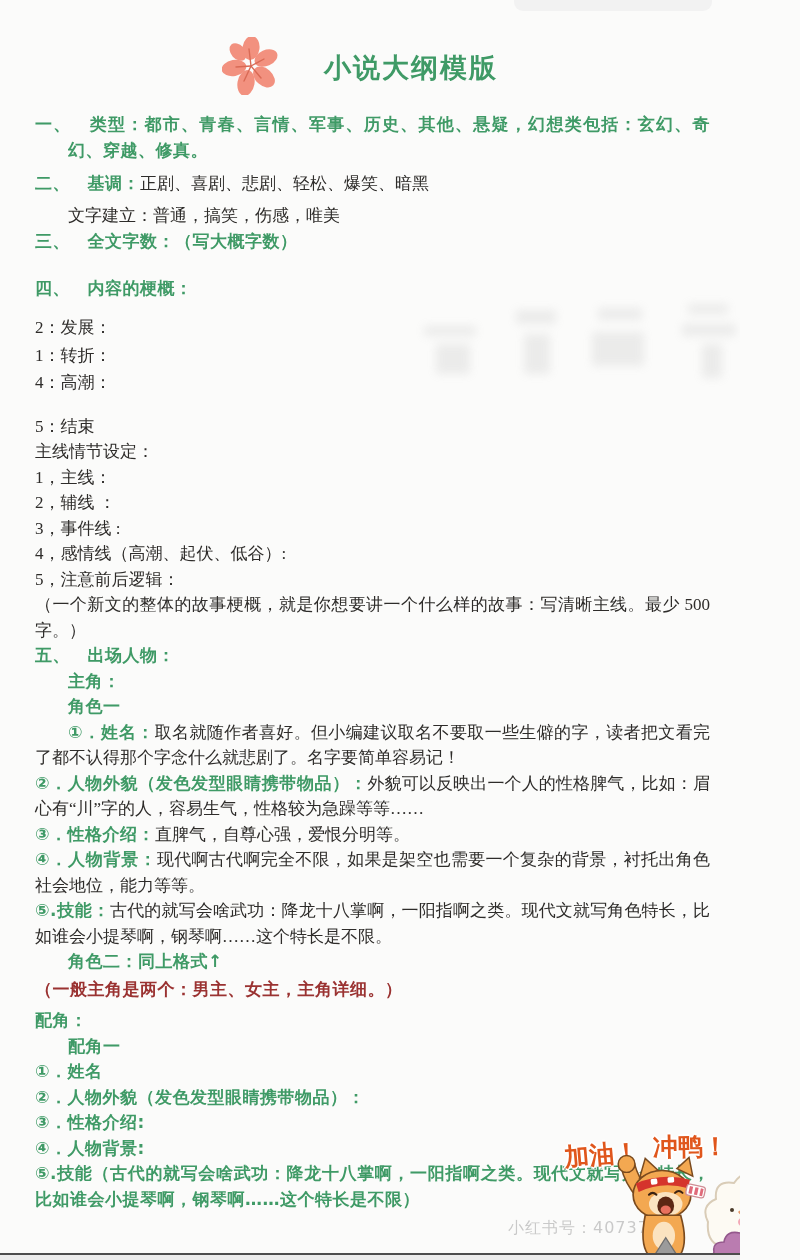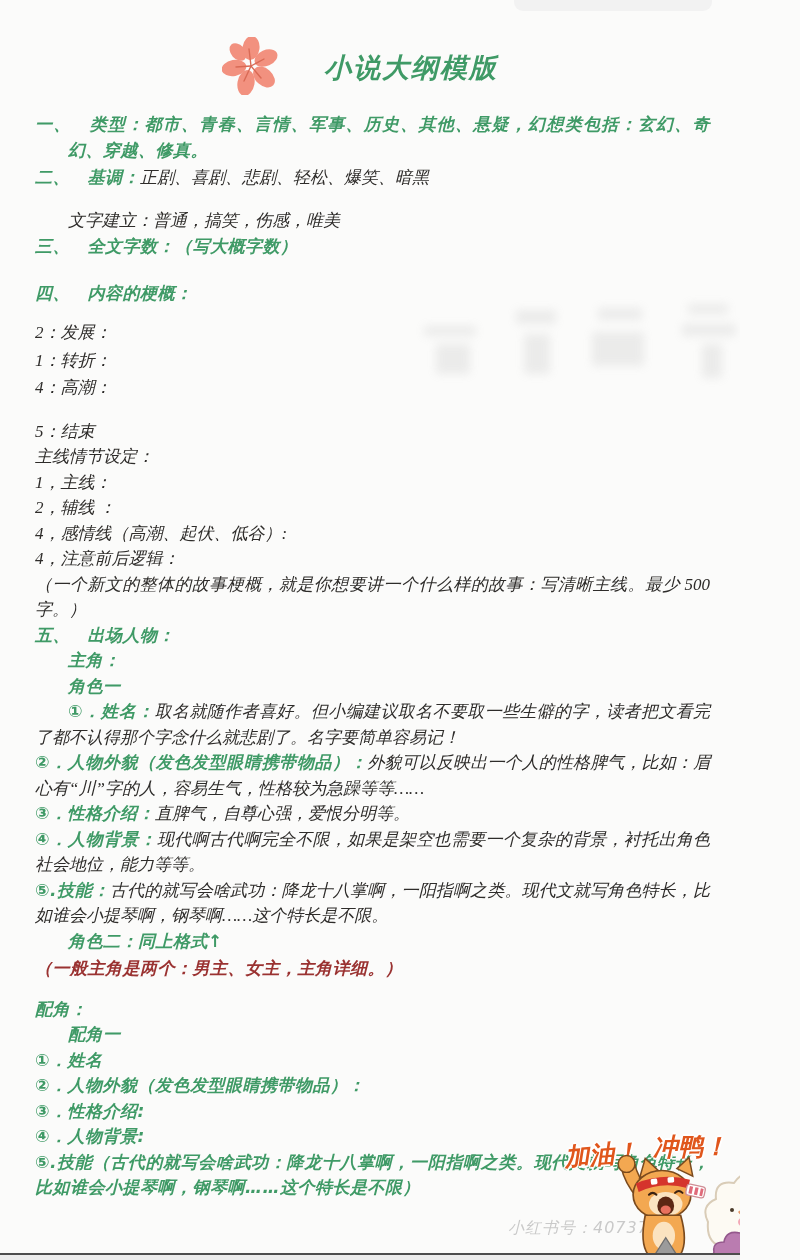--- a/index.html
+++ b/index.html
@@ -10,21 +10,21 @@
     --cheer:#e0561c;
     --wm:#b9b9b9;
   }
   *{margin:0;padding:0;box-sizing:border-box;}
   html,body{width:800px;height:1260px;overflow:hidden;}
   body{
     background:#fbfbfa;
     font-family:"Liberation Serif","DejaVu Serif",serif;
     position:relative;
   }
-  .page{position:relative;width:740px;height:1260px;overflow:hidden;font-style:italic;}
+  .page{position:relative;width:740px;height:1260px;overflow:hidden;}
 
   
   .top-pill{
     position:absolute;top:0;right:28px;width:198px;height:11px;
     background:#f2f2f2;border-radius:0 0 9px 9px;
   }
 
   
   .header{
     margin:38px 0 14px 222px;
@@ -117,45 +117,46 @@
           <path d="M29 29 L22 44"></path>
           <path d="M29 29 L14 30"></path>
         </g>
       </svg>
     </span>
     <span class="title">小说大纲模版</span>
   </div>
 
   <div class="doc">
       <div class="para hang"><span class="seg-g">一、　类型：都市、青春、言情、军事、历史、其他、悬疑，幻想类包括：玄幻、奇幻、穿越、修真。</span></div>
-      <div class="para hang" style="margin-top: 2px;"><span class="seg-g">二、　基调：</span><span class="seg-k">正剧、喜剧、悲剧、轻松、爆笑、暗黑</span></div>
-      <div class="para l1" style="margin-top: 17px;"><span class="seg-k">文字建立：普通，搞笑，伤感，唯美</span></div>
+      <div class="para hang" style="margin-top: 8px;"><span class="seg-g">二、　基调：</span><span class="seg-k">正剧、喜剧、悲剧、轻松、爆笑、暗黑</span></div>
+      <div class="para l1" style="margin-top: 6px;"><span class="seg-k">文字建立：普通，搞笑，伤感，唯美</span></div>
       <div class="para hang" style="margin-top: 1px;"><span class="seg-g">三、　全文字数：（写大概字数）</span></div>
       <div class="para hang" style="margin-top: 21px;"><span class="seg-g">四、　内容的梗概：</span></div>
       <div class="para l0" style="margin-top: 14px;"><span class="seg-k">2：发展：</span></div>
       <div class="para l0" style="margin-top: 2px;"><span class="seg-k">1：转折：</span></div>
       <div class="para l0" style="margin-top: 2px;"><span class="seg-k">4：高潮：</span></div>
       <div class="para l0" style="margin-top: 18px;"><span class="seg-k">5：结束</span></div>
       <div class="para l0"><span class="seg-k">主线情节设定：</span></div>
       <div class="para l0"><span class="seg-k">1，主线：</span></div>
       <div class="para l0"><span class="seg-k">2，辅线 ：</span></div>
+      <div class="para l0"><span class="seg-k">3，事件线 :</span></div>
       <div class="para l0"><span class="seg-k">4，感情线（高潮、起伏、低谷）:</span></div>
-      <div class="para l0"><span class="seg-k">4，注意前后逻辑：</span></div>
+      <div class="para l0"><span class="seg-k">5，注意前后逻辑：</span></div>
       <div class="para l0"><span class="seg-k">（一个新文的整体的故事梗概，就是你想要讲一个什么样的故事：写清晰主线。最少 500 字。）</span></div>
       <div class="para hang" style=""><span class="seg-g">五、　出场人物：</span></div>
       <div class="para l1"><span class="seg-g">主角：</span></div>
       <div class="para l1"><span class="seg-g">角色一</span></div>
       <div class="para first"><span class="seg-g">①．姓名：</span><span class="seg-k">取名就随作者喜好。但小编建议取名不要取一些生僻的字，读者把文看完了都不认得那个字念什么就悲剧了。名字要简单容易记！</span></div>
       <div class="para l0"><span class="seg-g">②．人物外貌（发色发型眼睛携带物品）：</span><span class="seg-k">外貌可以反映出一个人的性格脾气，比如：眉心有“川”字的人，容易生气，性格较为急躁等等……</span></div>
       <div class="para l0"><span class="seg-g">③．性格介绍：</span><span class="seg-k">直脾气，自尊心强，爱恨分明等。</span></div>
       <div class="para l0"><span class="seg-g">④．人物背景：</span><span class="seg-k">现代啊古代啊完全不限，如果是架空也需要一个复杂的背景，衬托出角色社会地位，能力等等。</span></div>
       <div class="para l0"><span class="seg-g">⑤.技能：</span><span class="seg-k">古代的就写会啥武功：降龙十八掌啊，一阳指啊之类。现代文就写角色特长，比如谁会小提琴啊，钢琴啊……这个特长是不限。</span></div>
       <div class="para l1"><span class="seg-g">角色二：同上格式↑</span></div>
       <div class="para l0" style="margin-top: 2px;"><span class="seg-r">（一般主角是两个：男主、女主，主角详细。）</span></div>
-      <div class="para l0" style="margin-top: 15px;"><span class="seg-g">配角：</span></div>
+      <div class="para l0" style="margin-top: 6px;"><span class="seg-g">配角：</span></div>
       <div class="para l1"><span class="seg-g">配角一</span></div>
       <div class="para l0"><span class="seg-g">①．姓名</span></div>
       <div class="para l0"><span class="seg-g">②．人物外貌（发色发型眼睛携带物品）：</span></div>
       <div class="para l0"><span class="seg-g">③．性格介绍:</span></div>
       <div class="para l0"><span class="seg-g">④．人物背景:</span></div>
       <div class="para l0"><span class="seg-g">⑤.技能（古代的就写会啥武功：降龙十八掌啊，一阳指啊之类。现代文就写角色特长，比如谁会小提琴啊，钢琴啊……这个特长是不限）</span></div>
     </div>
 
   <div class="center-watermark">
     <div class="wm-blob" style="left:4px;top:26px;width:52px;height:10px;"></div>

